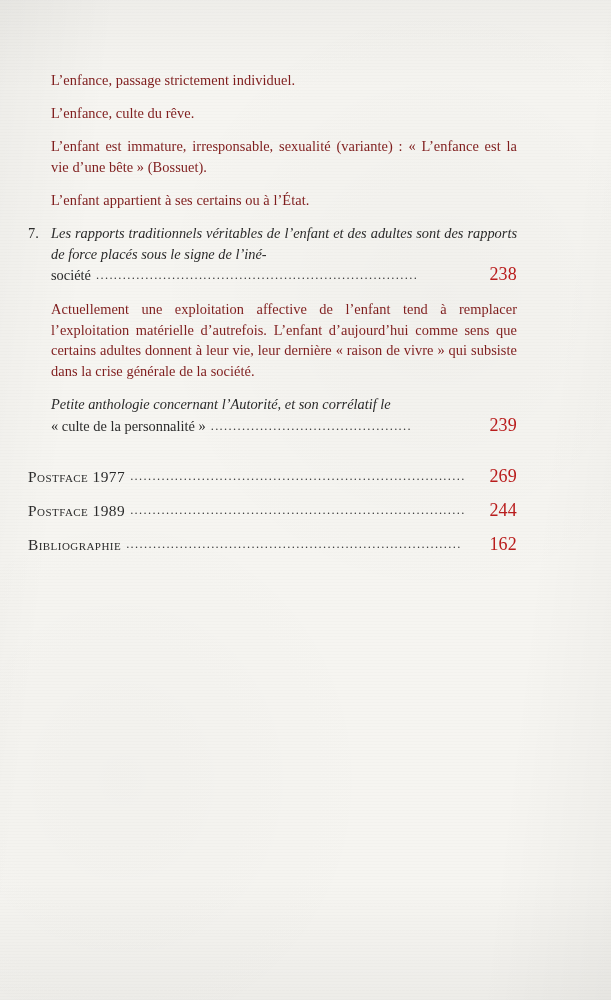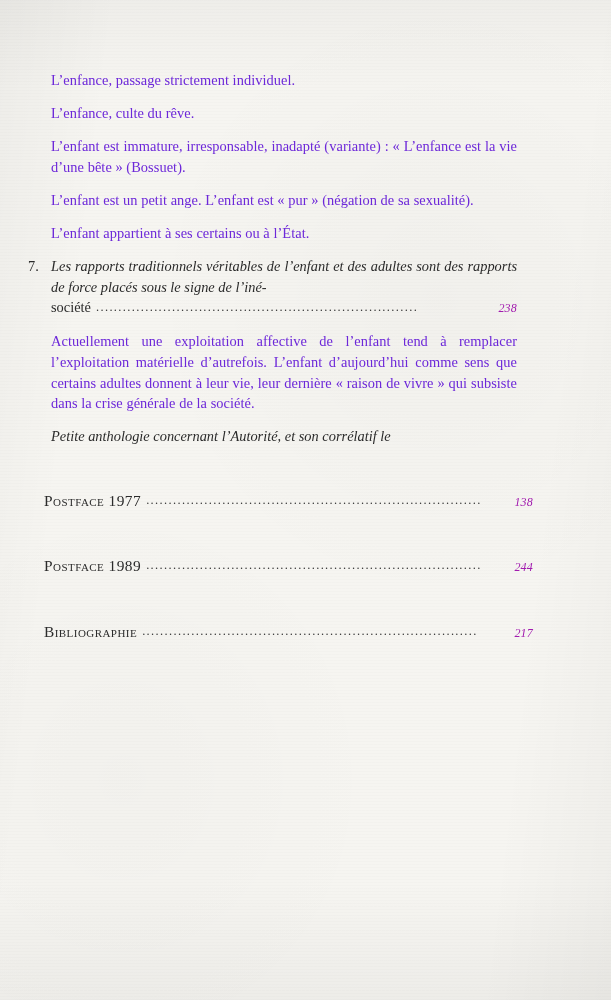--- a/index.html
+++ b/index.html
@@ -56,21 +56,21 @@
     left: 28px;
     top: 70px;
     width: 489px;
   }
 
   .para {
     margin: 0 0 12.5px 0;
     padding-left: 23px;
     font-size: 14.4px;
     line-height: 20.6px;
-    color: #6d28d9;
+    color: #7f1d1d;
     text-align: justify;
     text-justify: inter-word;
     letter-spacing: 0.05px;
   }
   .para:last-child { margin-bottom: 0; }
 
   
   .num-entry {
     position: relative;
     margin: 0 0 12.5px 0;
@@ -114,30 +114,29 @@
     color: #3a3a3a;
     font-size: 12.5px;
     letter-spacing: 1.35px;
     position: relative;
     top: -1px;
   }
   .leader-row .pagenum {
     flex: 0 0 auto;
     width: 46px;
     text-align: right;
-    font-size: 12px;
-    color: #a21caf;
+    font-size: 18px;
+    color: #b91c1c;
     letter-spacing: 0.2px;
-    font-style: italic;
   }
 
   
   .major {
     position: relative;
-    margin: 16px;
+    margin: 0;
     padding-left: 0;
     font-size: 14.6px;
     line-height: 20.6px;
     color: #2b2b2b;
   }
   .major .lr-label {
     font-variant: small-caps;
     font-size: 15.4px;
     letter-spacing: 0.45px;
   }
@@ -149,59 +148,63 @@
 </head>
 <body>
 
 <div id="page">
   <div id="content">
 
     <div class="toc-body">
 
       <p class="para">L’enfance, passage strictement individuel.</p>
       <p class="para">L’enfance, culte du rêve.</p>
-      <p class="para">L’enfant est immature, irresponsable, inadapté (variante) : « L’enfance est la vie d’une bête » (Bossuet).</p>
-      <p class="para">L’enfant est un petit ange. L’enfant est « pur » (négation de sa sexualité).</p>
+      <p class="para">L’enfant est immature, irresponsable, sexualité (variante) : « L’enfance est la vie d’une bête » (Bossuet).</p>
       <p class="para">L’enfant appartient à ses certains ou à l’État.</p>
 
       <div class="num-entry">
         <span class="num">7.</span>
         <span class="entry-text">Les rapports traditionnels véritables de l’enfant et des adultes sont des rapports de force placés sous le signe de l’iné-</span>
         <div class="leader-row">
           <span class="lr-label">société</span>
           <span class="dots">........................................................................</span>
           <span class="pagenum">238</span>
         </div>
       </div>
 
       <p class="para">Actuellement une exploitation affective de l’enfant tend à remplacer l’exploitation matérielle d’autrefois. L’enfant d’aujourd’hui comme sens que certains adultes donnent à leur vie, leur dernière « raison de vivre » qui subsiste dans la crise générale de la société.</p>
 
       <div class="num-entry">
         <span class="entry-text">Petite anthologie concernant l’Autorité, et son corrélatif le</span>
+        <div class="leader-row">
+          <span class="lr-label">« culte de la personnalité »</span>
+          <span class="dots">.............................................</span>
+          <span class="pagenum">239</span>
+        </div>
       </div>
 
       <div class="spacer-before-major"></div>
 
       <div class="major leader-row">
         <span class="lr-label">Postface 1977</span>
         <span class="dots">...........................................................................</span>
-        <span class="pagenum">138</span>
+        <span class="pagenum">269</span>
       </div>
       <div class="major-gap"></div>
 
       <div class="major leader-row">
         <span class="lr-label">Postface 1989</span>
         <span class="dots">...........................................................................</span>
         <span class="pagenum">244</span>
       </div>
       <div class="major-gap"></div>
 
       <div class="major leader-row">
         <span class="lr-label">Bibliographie</span>
         <span class="dots">...........................................................................</span>
-        <span class="pagenum">217</span>
+        <span class="pagenum">162</span>
       </div>
       <div class="major-gap"></div>
 
 
     </div>
   </div>
 </div>
 
 </body></html>

